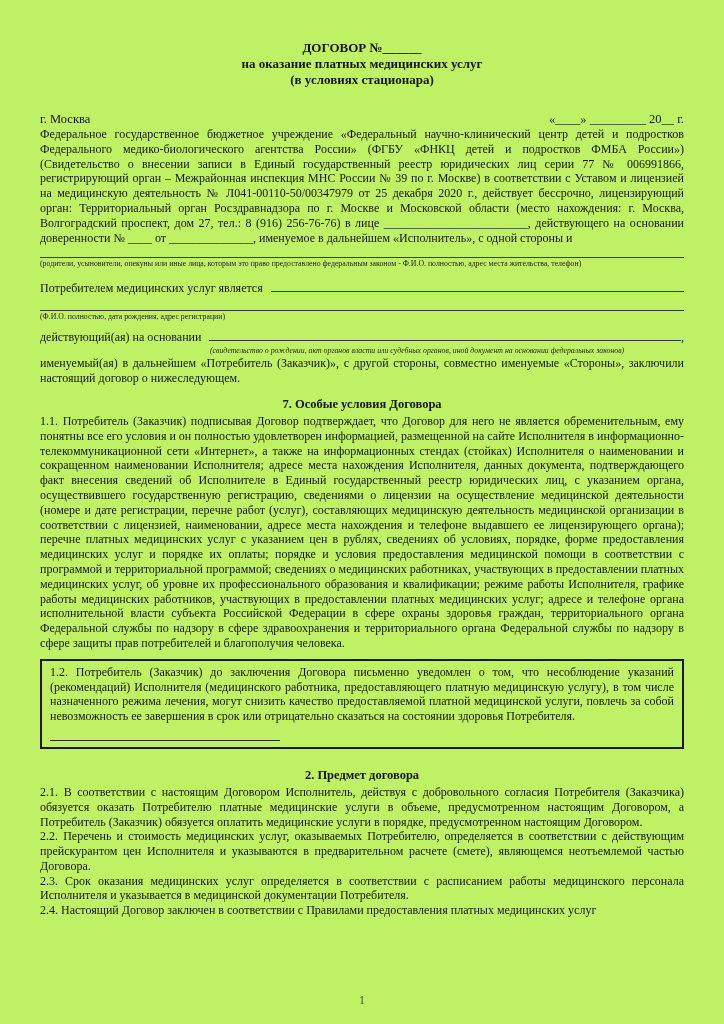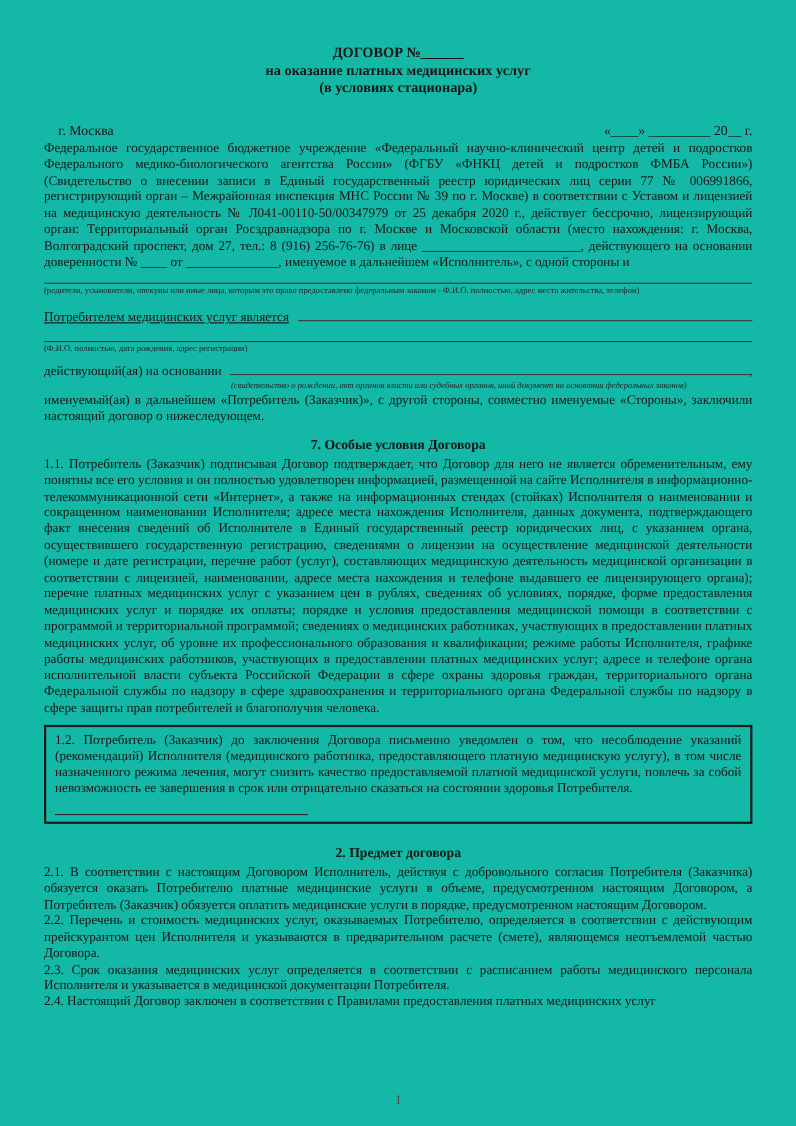--- a/index.html
+++ b/index.html
@@ -1,26 +1,26 @@
 <!DOCTYPE html>
 <html><head>
 <meta charset="utf-8">
 <style>
   html,body{margin:0;padding:0;background:#e8e8e8;}
   .page{
-    width:724px;height:1024px;margin:0 auto;background:#14b8a6;
+    width:724px;height:1024px;margin:0 auto;background:#bef264;
     position:relative;box-sizing:border-box;
     padding:40px 40px 0 40px;
     font-family:"Liberation Serif","DejaVu Serif",serif;
     color:#151515;
   }
   .doc-title{text-align:center;font-weight:bold;font-size:13px;line-height:16px;}
-  .city-date{display:flex;justify-content:space-between;align-items:baseline;margin-top:24px;font-size:12.5px;margin-left:13px;}
+  .city-date{display:flex;justify-content:space-between;align-items:baseline;margin-top:24px;font-size:12.5px;}
   p.body{font-size:12px;line-height:14.8px;text-align:justify;margin:0;}
-  .mt6{margin-top:6px;} .mt10{margin-top:10px;text-decoration:underline;} .mt12{margin-top:12px;} .mt14{margin-top:14px;}
+  .mt6{margin-top:6px;} .mt10{margin-top:10px;} .mt12{margin-top:12px;} .mt14{margin-top:14px;}
   .rule{border-bottom:1px solid #3a3a3a;height:0;}
   .caption{font-size:7.8px;line-height:10px;color:#222;margin-top:1px;}
   .caption-offset{padding-left:170px;font-style:italic;}
   .inline-fill{display:flex;align-items:baseline;font-size:12px;line-height:15px;}
   .inline-fill .label{white-space:nowrap;}
   .fill-line{flex:1;border-bottom:1px solid #3a3a3a;height:12px;margin-left:8px;}
   .sec-heading{text-align:center;font-weight:bold;font-size:12.5px;margin:10px 0 2px 0;line-height:16px;}
   .notice-box{border:2px solid #1a1a1a;margin-top:8px;padding:4px 8px 6px 8px;}
   .sign-rule{width:230px;border-bottom:1px solid #2a2a2a;height:0;margin-top:16px;}
   .sign-caption{font-size:12px;line-height:15px;margin-top:2px;}

